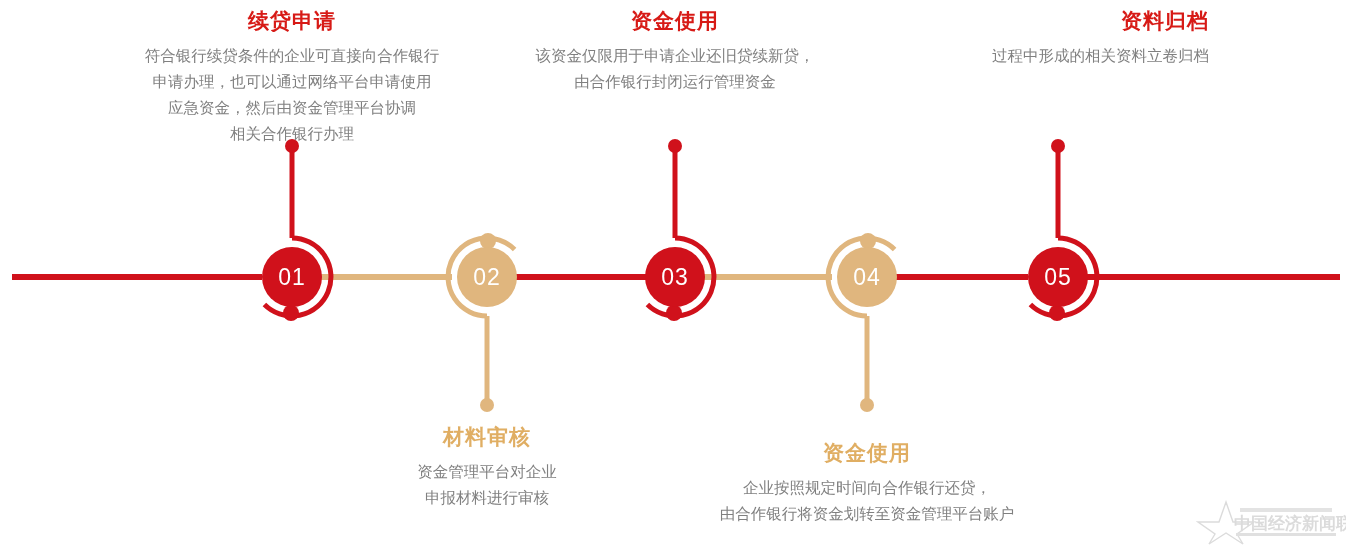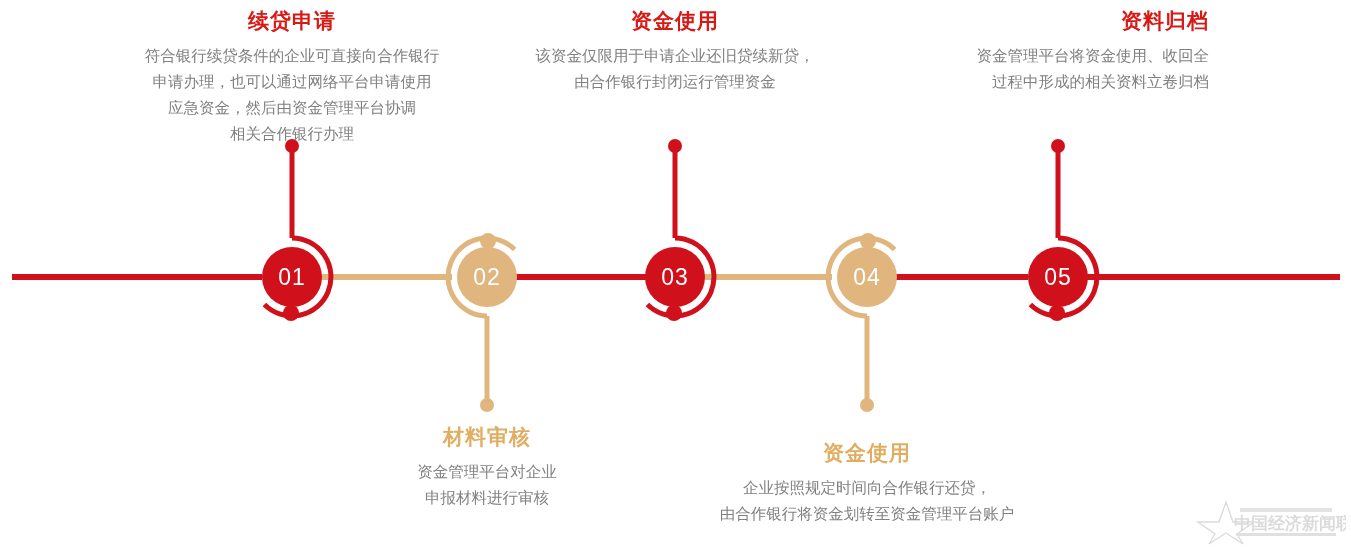--- a/index.html
+++ b/index.html
@@ -127,21 +127,20 @@
     <div class="heading">资金使用</div>
     <div class="body">
       <span class="ln">该资金仅限用于申请企业还旧贷续新贷，</span>
       <span class="ln">由合作银行封闭运行管理资金</span>
     </div>
   </div>
 
   <div class="block red" style="left:859px;top:8px;width:350px;text-align:right;">
     <div class="heading">资料归档</div>
     <div class="body">
-      <span class="ln">资金管理平台将资金使用、收回全</span>
       <span class="ln">过程中形成的相关资料立卷归档</span>
     </div>
   </div>
 
   <div class="block gold" style="left:327px;top:424px;width:320px;">
     <div class="heading">材料审核</div>
     <div class="body">
       <span class="ln">资金管理平台对企业</span>
       <span class="ln">申报材料进行审核</span>
     </div>

